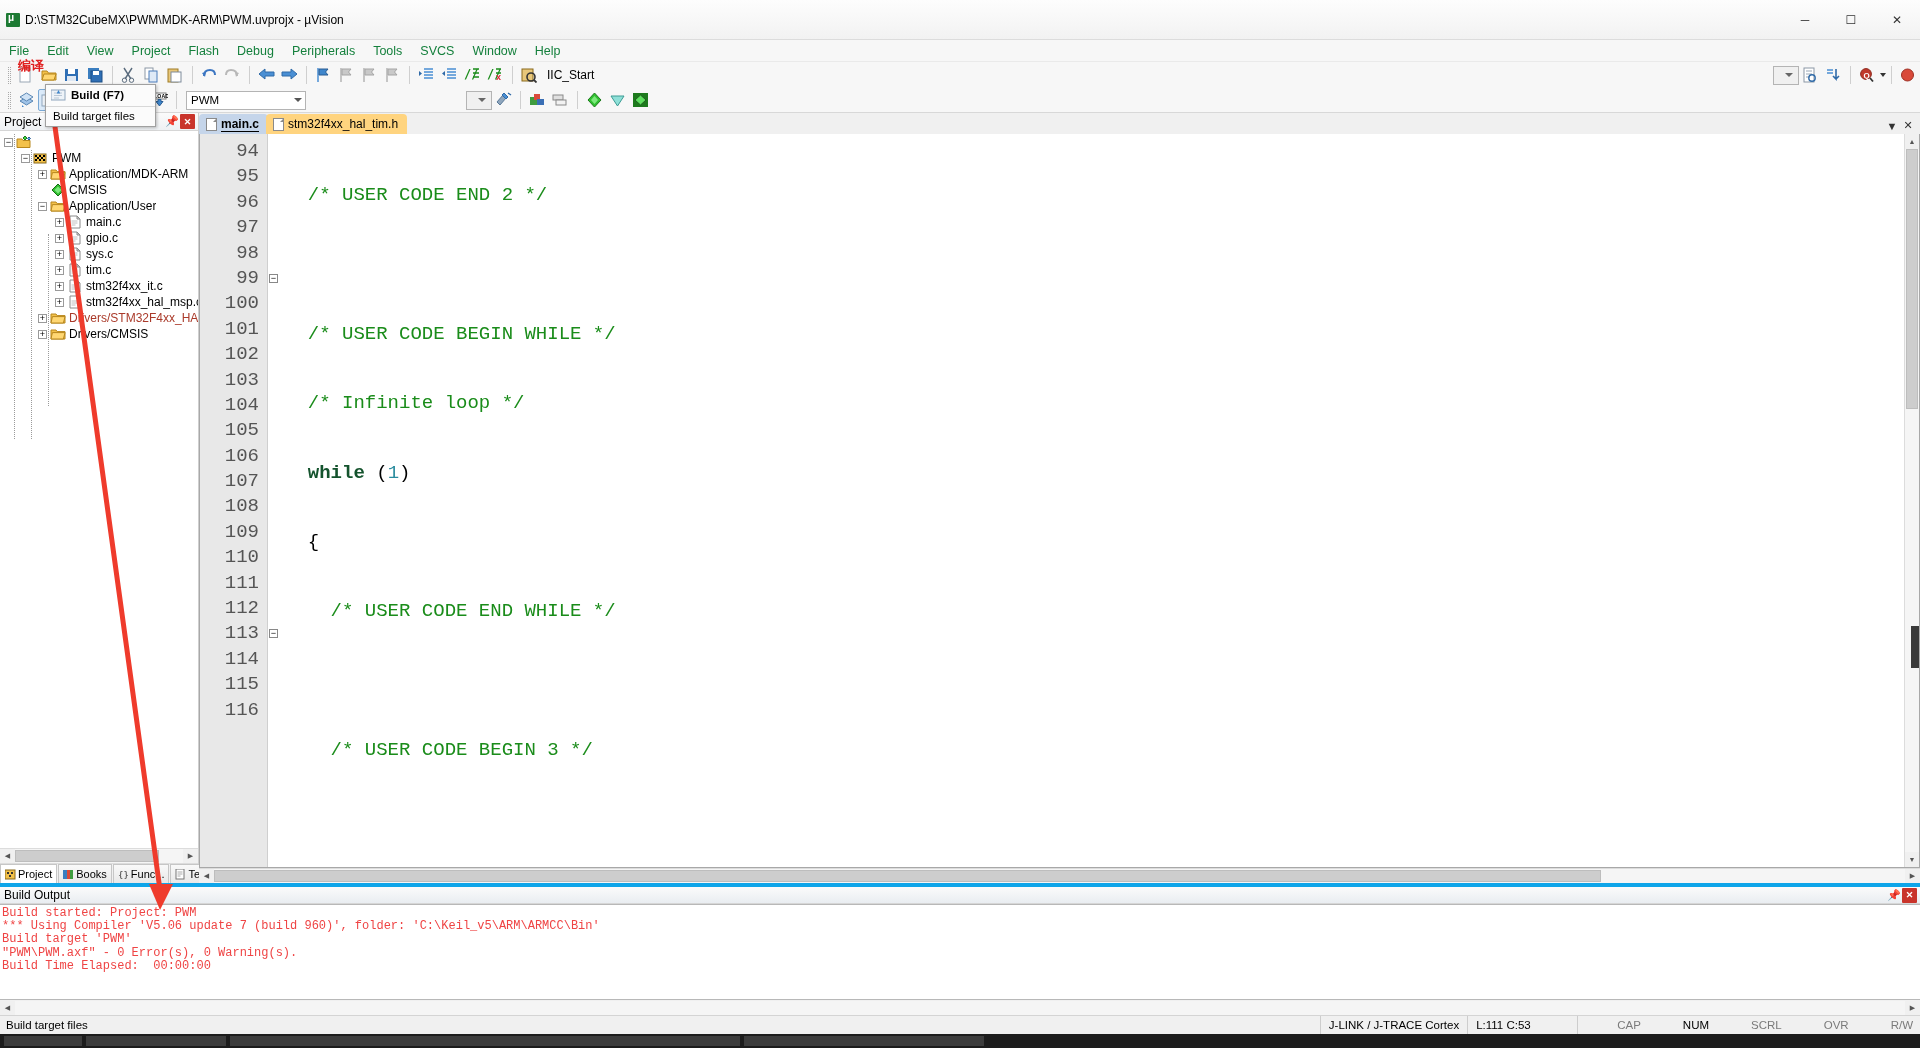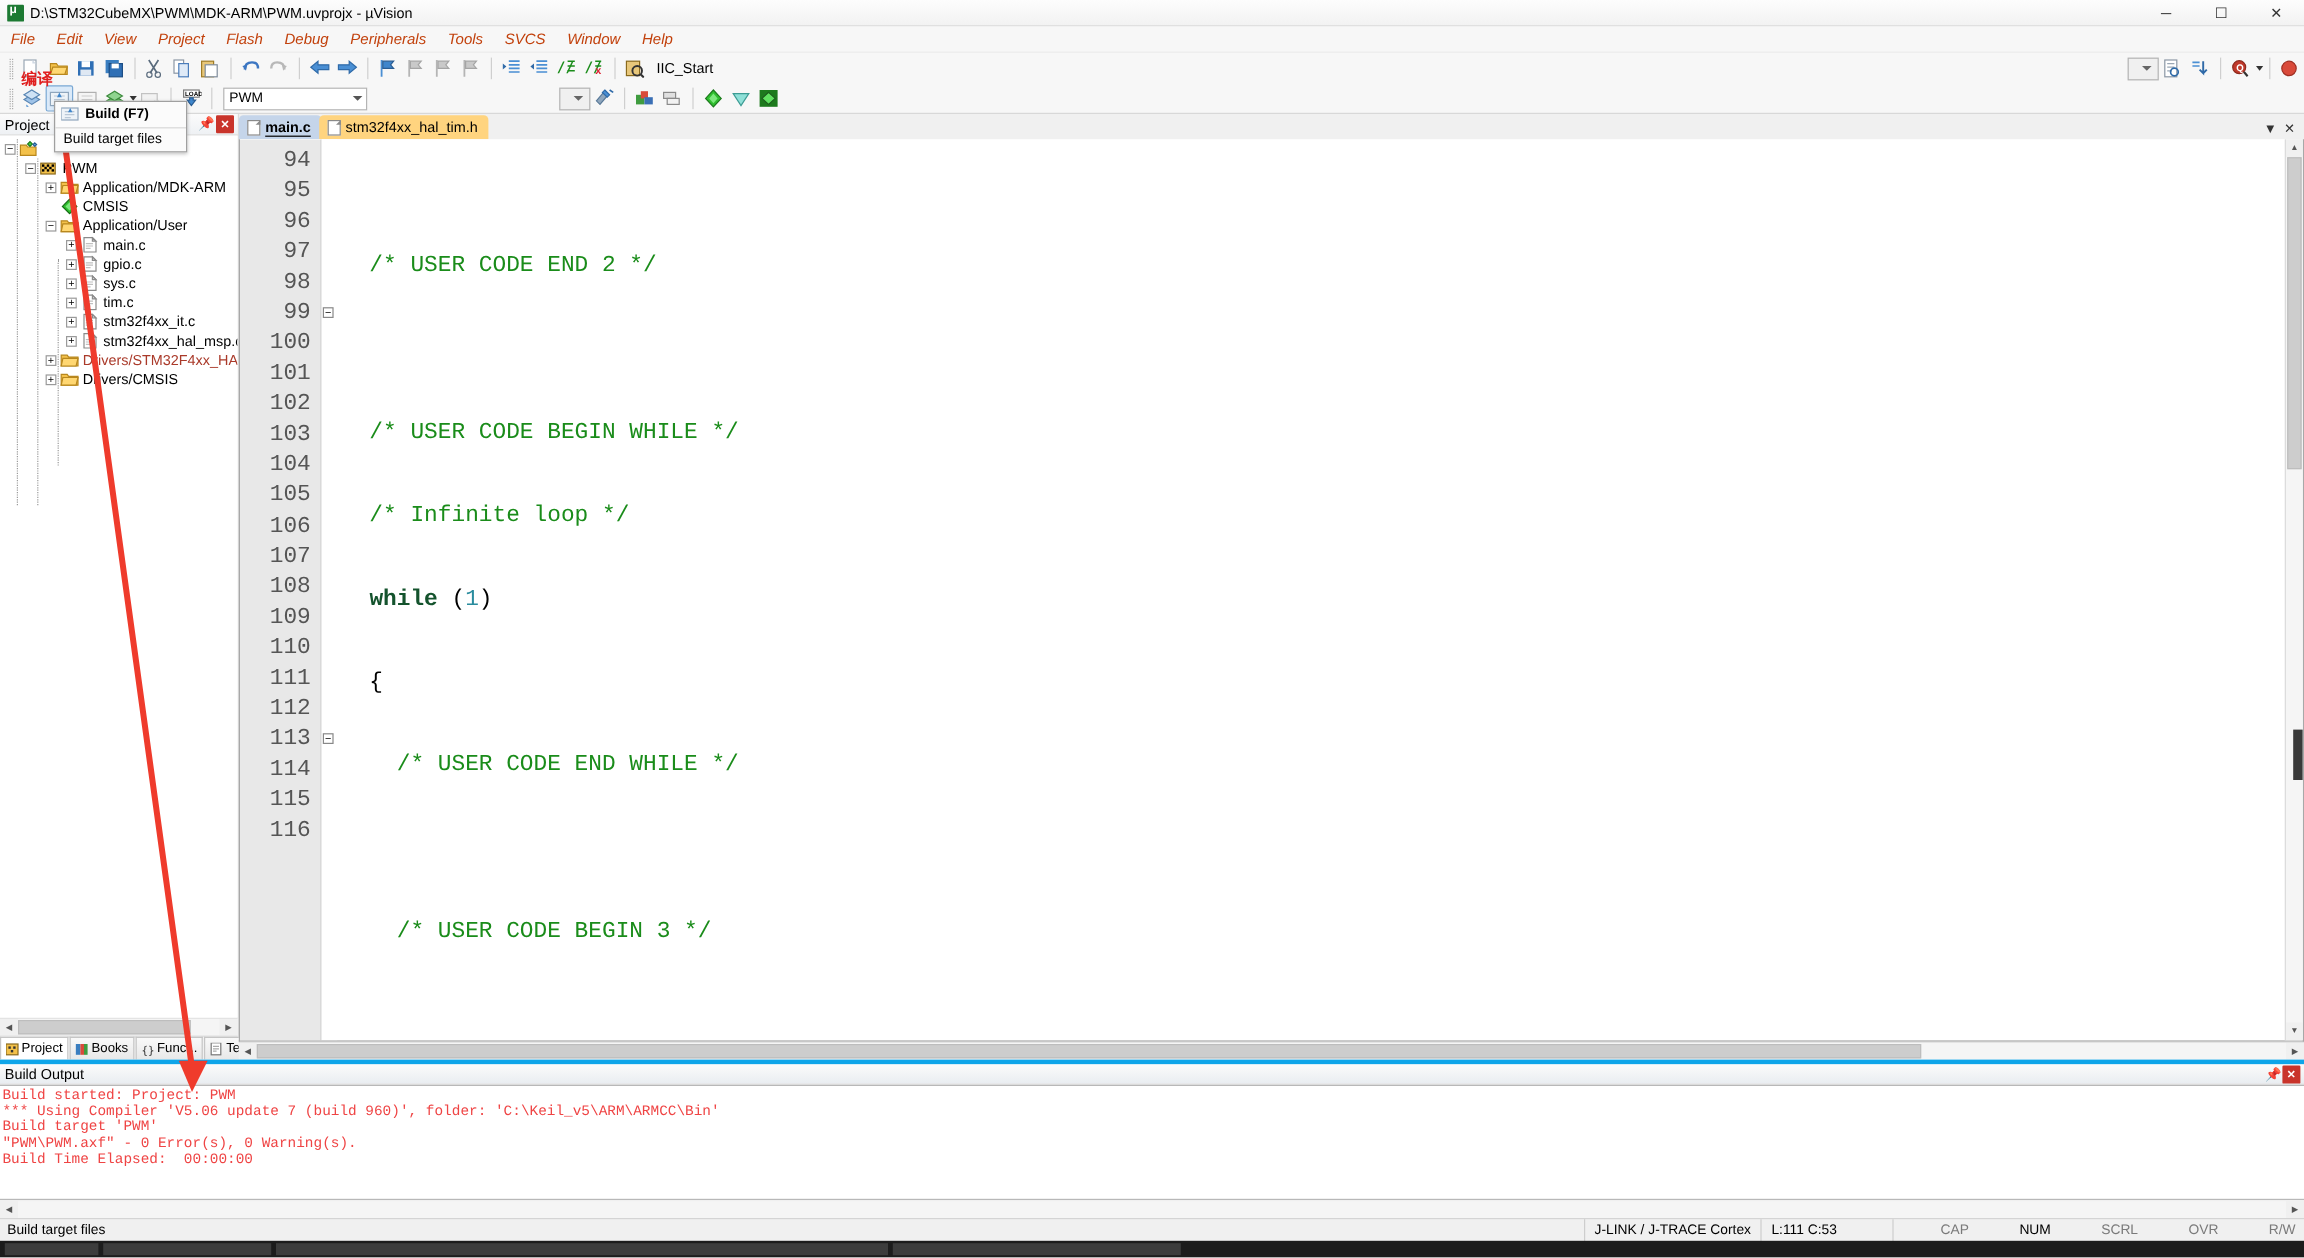--- a/index.html
+++ b/index.html
@@ -12,21 +12,21 @@
   }
   #app {
     position: relative;
     width: 1920px; height: 1048px;
     display: flex; flex-direction: column;
     background: #f0f0f0;
   }
 
   
   .titlebar {
-    height: 22px;
+    height: 40px;
     background: linear-gradient(#fdfdfd, #f2f2f2);
     border-bottom: 1px solid #dcdcdc;
     display: flex; align-items: center;
     flex: 0 0 auto;
   }
   .title-icon {
     width: 14px; height: 14px; margin-left: 6px; margin-right: 5px;
     background: #1d7a33; border-radius: 1px;
     position: relative; flex: 0 0 auto;
   }
@@ -42,23 +42,22 @@
     font-size: 12px; color: #333;
   }
 
   
   .menubar {
     height: 22px; display: flex; align-items: center;
     background: #f7f7f7; flex: 0 0 auto;
     border-bottom: 1px solid #eaeaea;
   }
   .menu-item {
-    padding: 2px 9px; font-size: 12.5px; color: #c2410c;
+    padding: 2px 9px; font-size: 12.5px; color: #15803d;
     white-space: nowrap;
-    font-style: italic;
   }
 
   
   .toolbar {
     height: 26px; display: flex; align-items: center;
     background: #f7f7f7; flex: 0 0 auto; padding-left: 4px;
   }
   .toolbar.row2 { height: 25px; border-bottom: 1px solid #d8d8d8; }
   .tb-grip {
     width: 3px; height: 17px; margin: 0 4px;
@@ -237,21 +236,21 @@
   .fold-cell { height: 25.4px; position: relative; }
   .fold-box {
     position: absolute; left: 1px; top: 8px;
     width: 9px; height: 9px; border: 1px solid #888; background: #fff;
     font-size: 9px; line-height: 7px; text-align: center; color:#000;
   }
   .code {
     flex: 1 1 auto; min-width: 0; padding-top: 5px;
     font-family: "Liberation Mono", monospace;
     font-size: 19px; color: #000; white-space: pre;
-    overflow: hidden; position: relative; margin-top: 44px;
+    overflow: hidden; position: relative;
   }
   .cl { height: 25.4px; line-height: 25.4px; padding-left: 4px; }
   .tok-cmt { color: #1a8c1a; }
   .tok-kw  { color: #14532d; font-weight: bold; }
   .tok-num { color: #2a8c9e; }
   .sel-light { background: #dbeaf8; }
 
   .vscroll {
     width: 15px; flex: 0 0 15px; background: #f0f0f0;
     border-left: 1px solid #dcdcdc;

